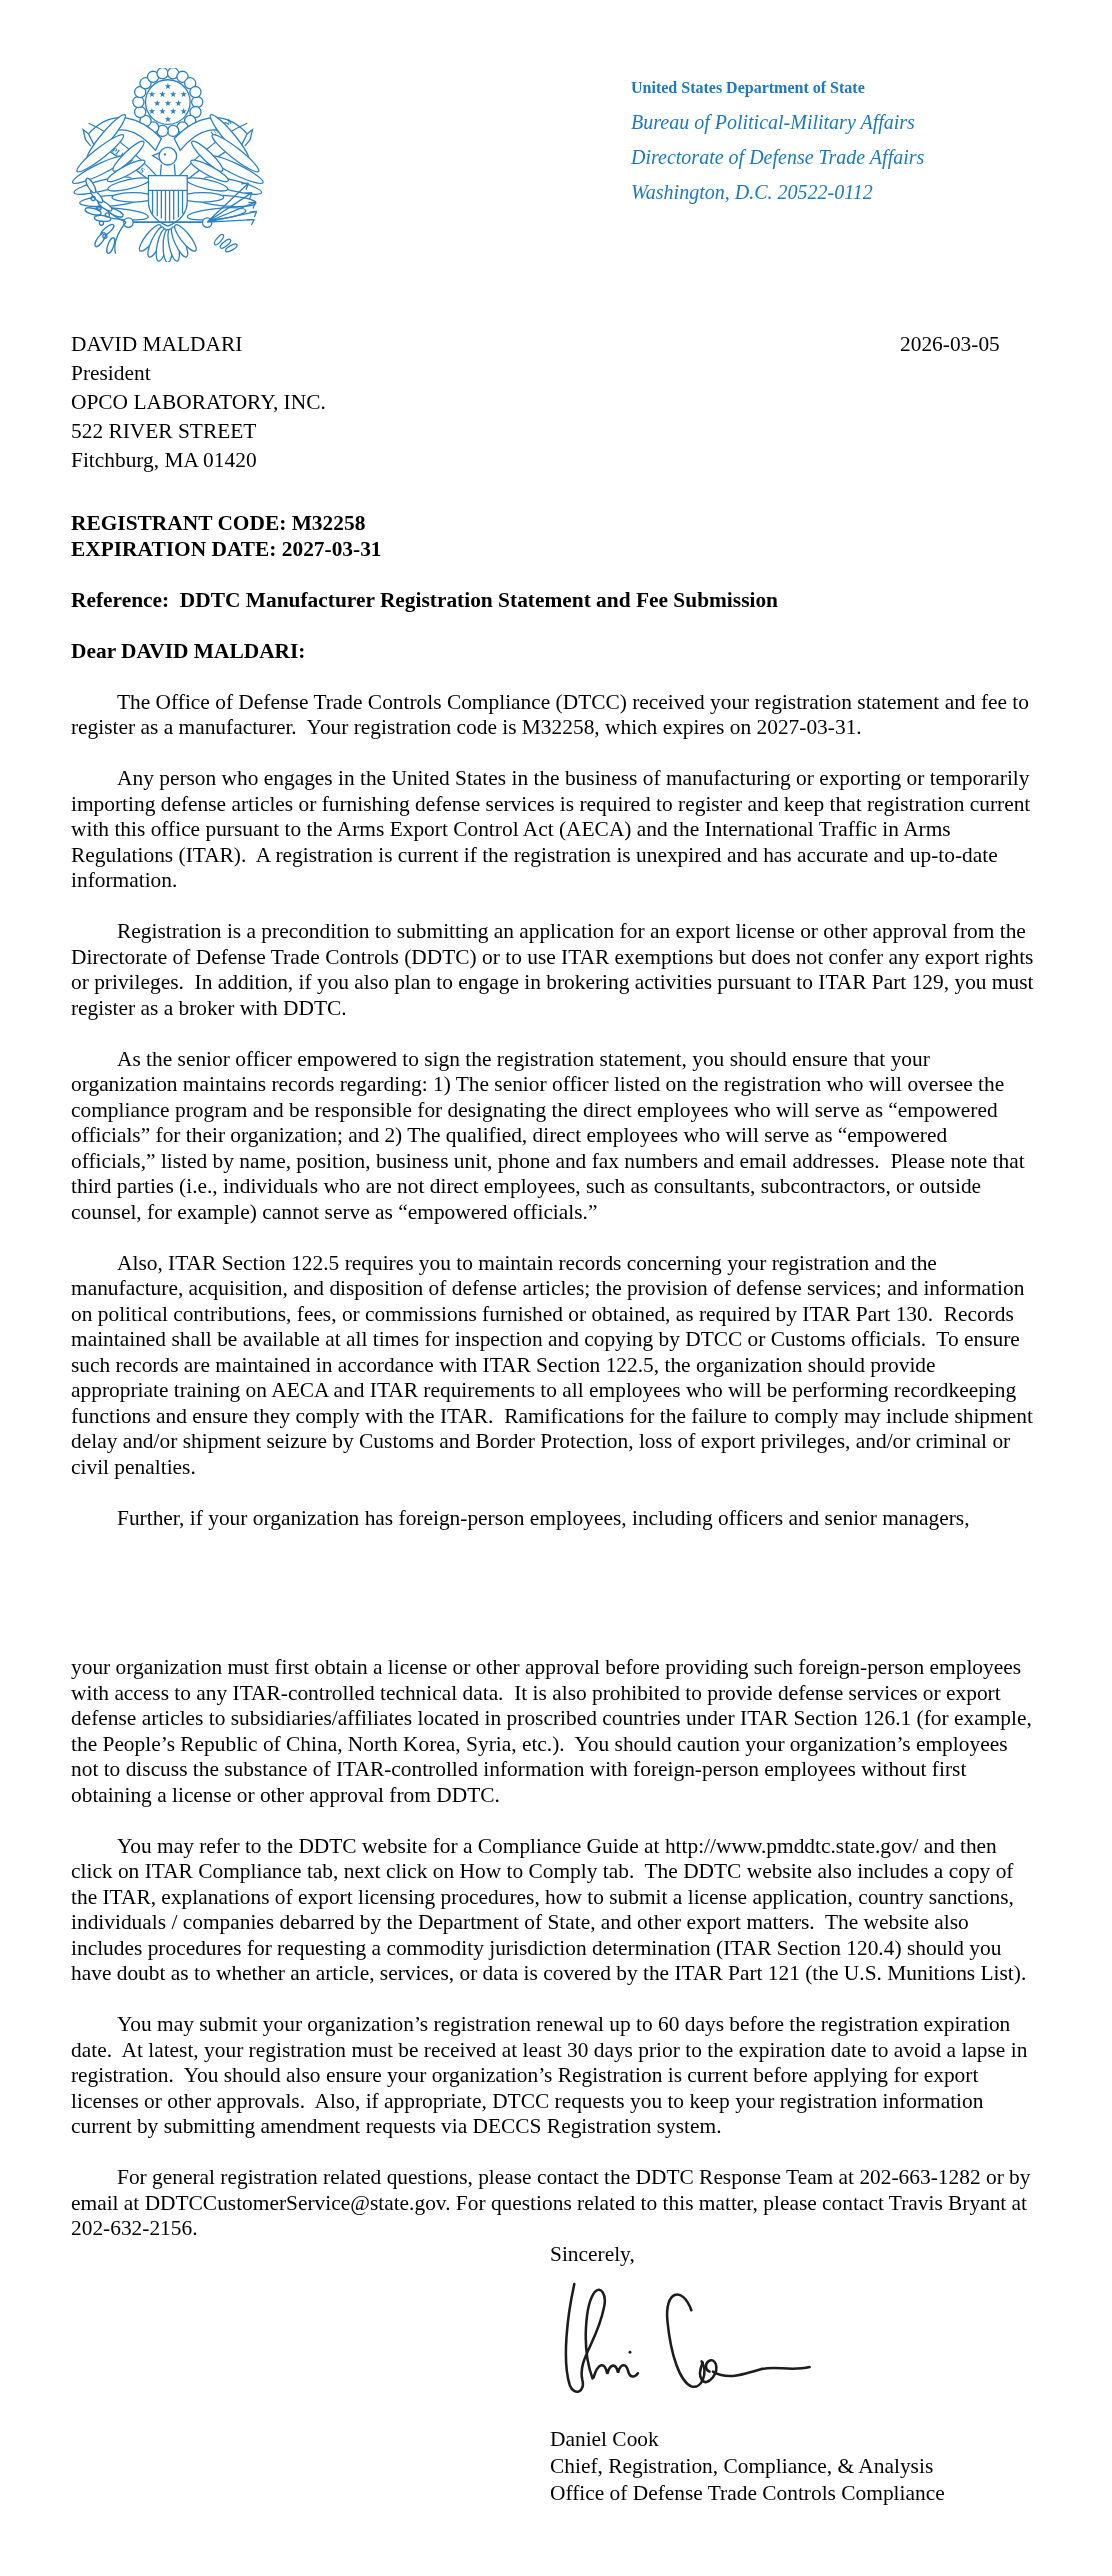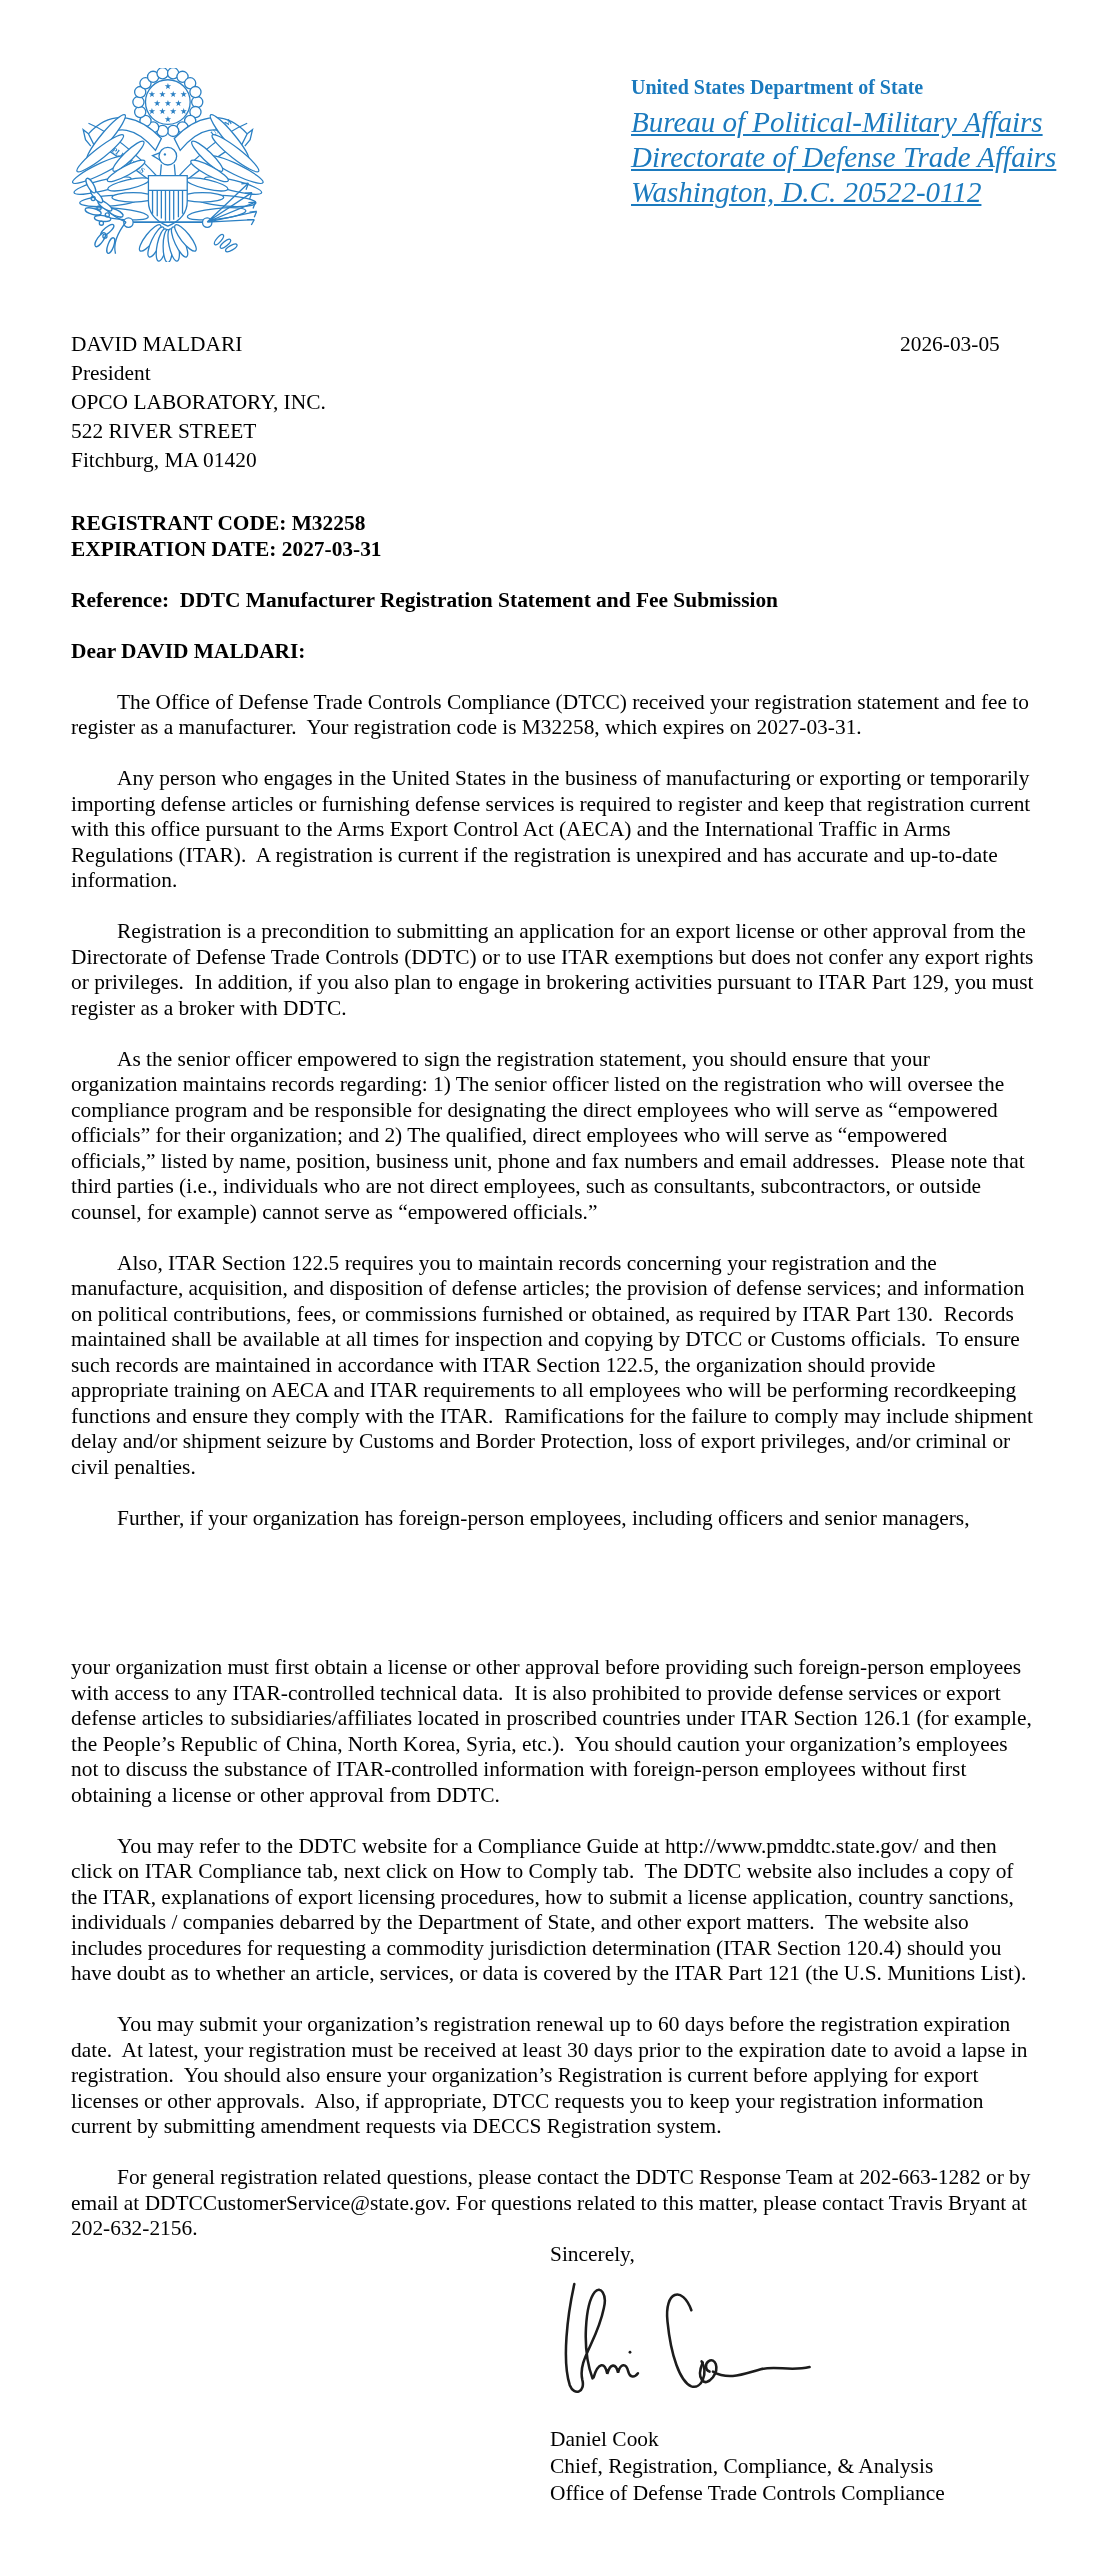--- a/index.html
+++ b/index.html
@@ -2,22 +2,22 @@
 <html style="font-size:9.3px"><head>
 <meta charset="utf-8">
 <style>
   html,body{margin:0;padding:0;background:#ffffff;}
   body{width:1113px;height:2576px;font-family:"Liberation Serif",serif;color:#000;}
   .page{position:relative;width:1113px;height:2576px;background:#fff;overflow:hidden;}
 
   
   .seal{position:absolute;left:72px;top:68px;width:194px;height:194px;}
   .letterhead{position:absolute;left:631px;top:70px;color:#1b7abe;}
-  .lh-agency{font-weight:bold;font-size:20px;line-height:35px;white-space:nowrap;}
-  .lh-line{font-style:italic;font-size:29px;line-height:35px;white-space:nowrap;text-decoration:underline;}
+  .lh-agency{font-weight:bold;font-size:16px;line-height:35px;white-space:nowrap;}
+  .lh-line{font-style:italic;font-size:20px;line-height:35px;white-space:nowrap;}
 
   
   .col{position:absolute;left:71px;width:965px;font-size:21.4px;line-height:25.5px;}
   .col1{top:16px;}
   .col2{top:1655px;}
 
   .addr{margin-top:314px;line-height:29px;position:relative;}
   .addr div{white-space:nowrap;}
   .date{position:absolute;left:829px;top:0;}
 

